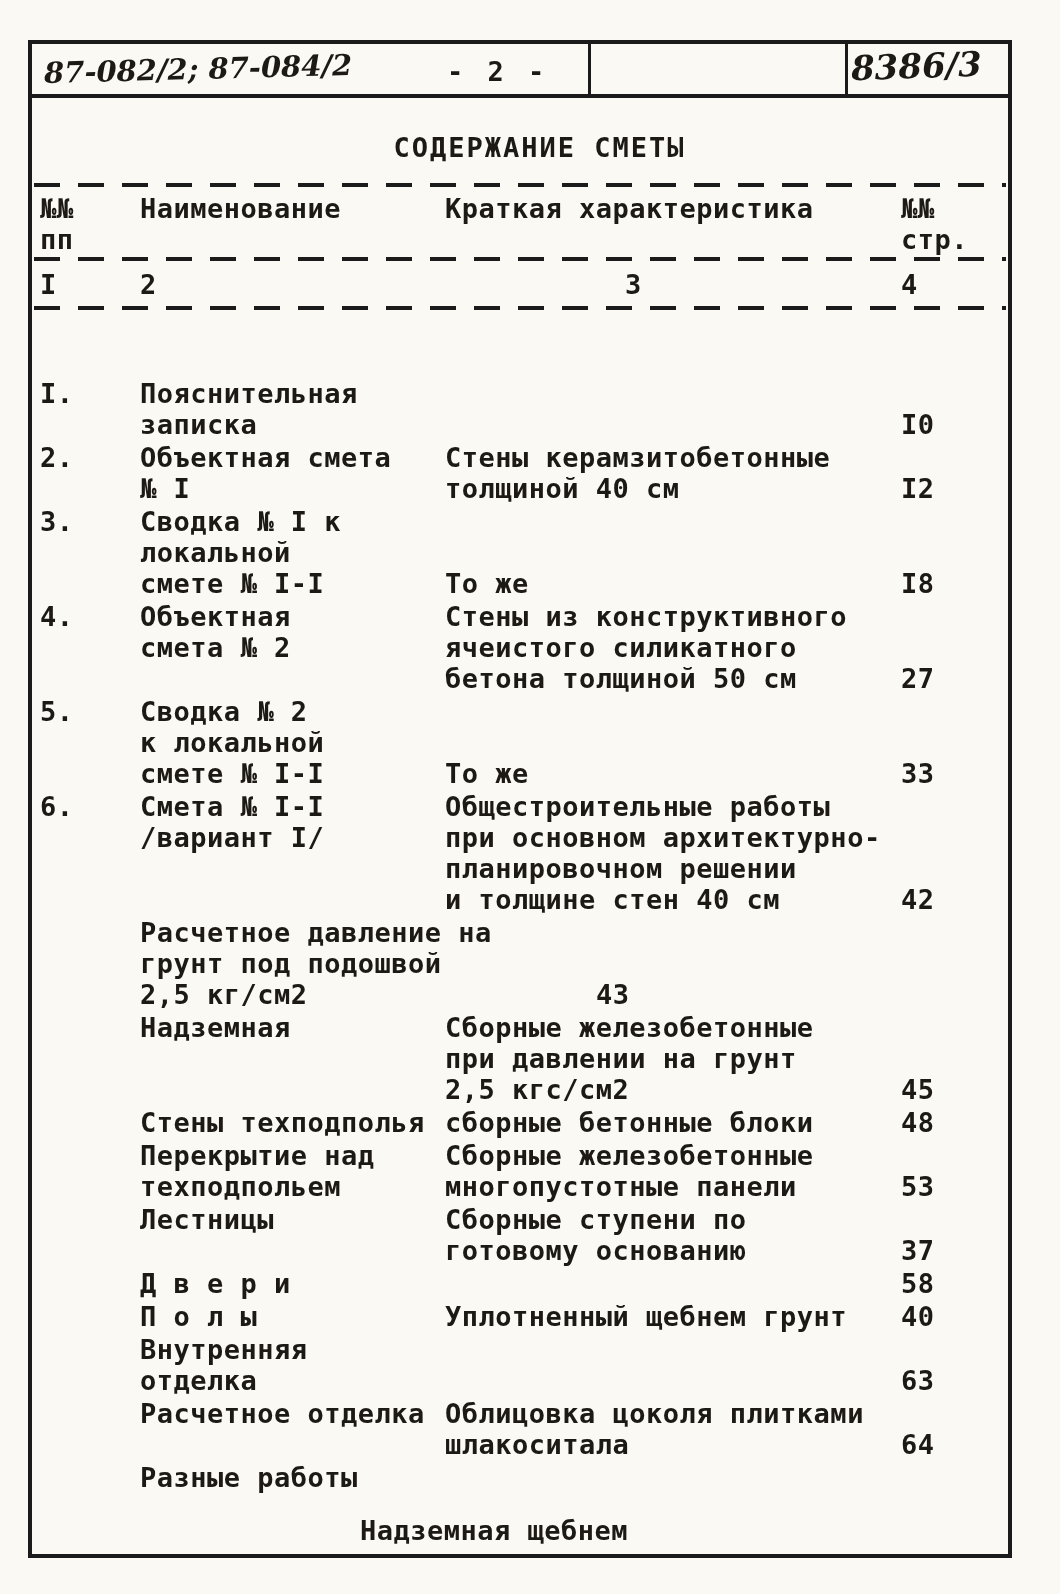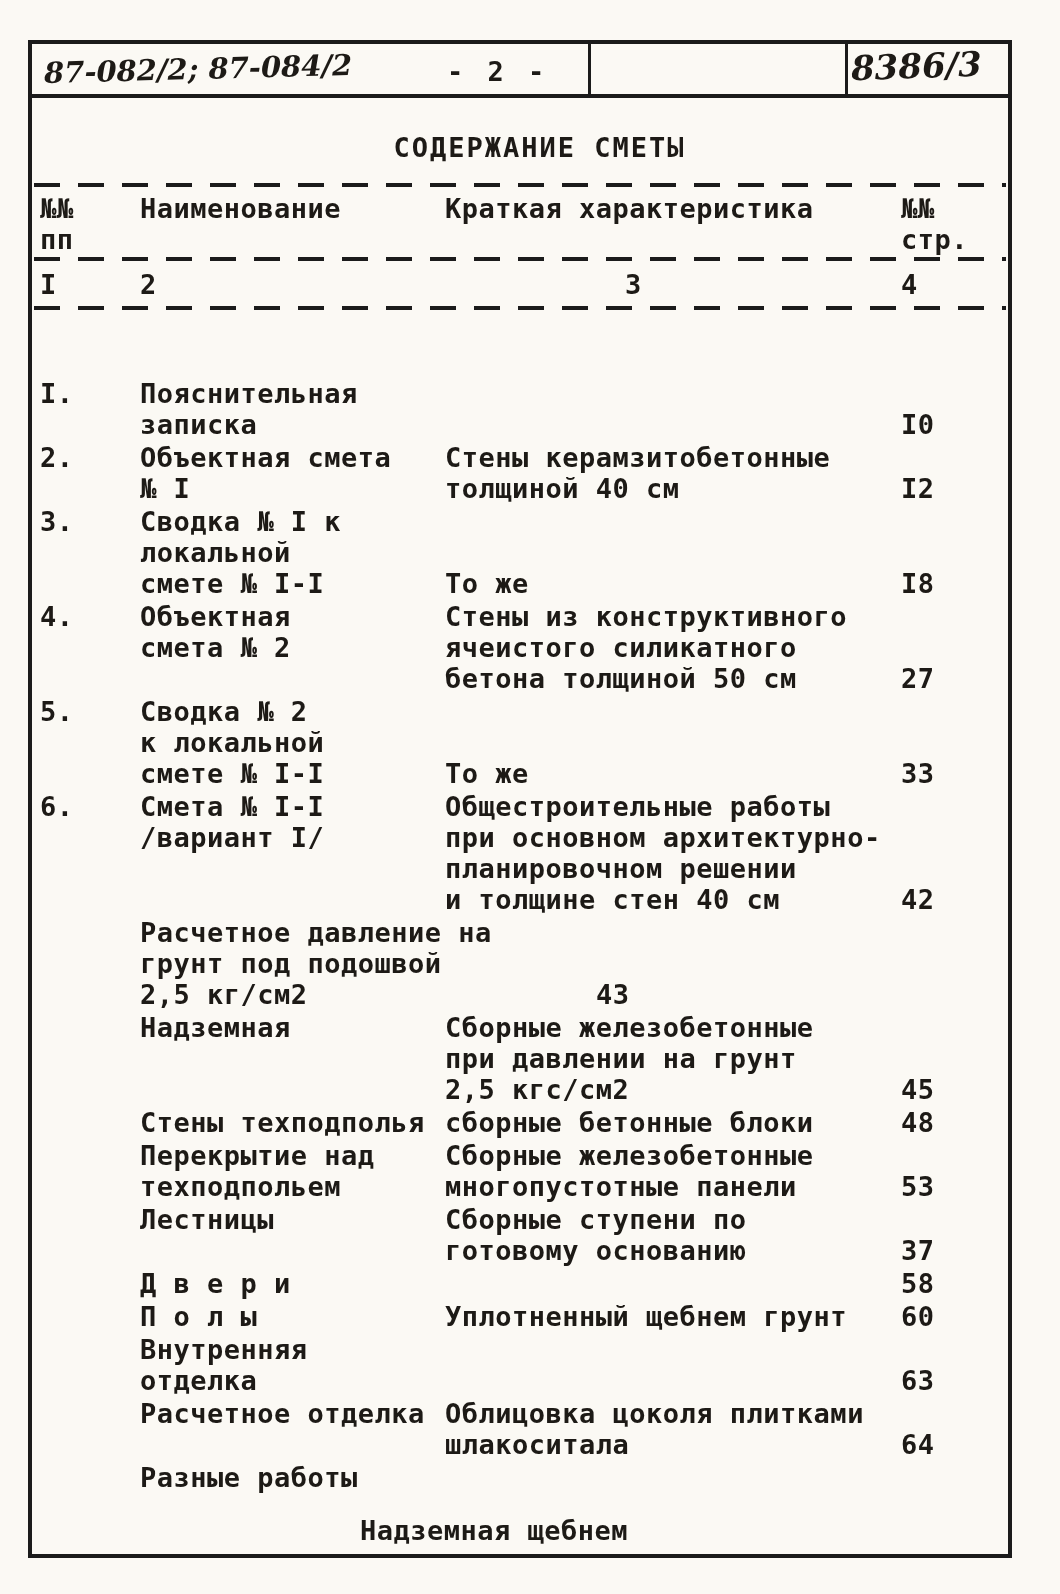--- a/index.html
+++ b/index.html
@@ -221,21 +221,21 @@
         <div class="row">
           <div class="cell c-num"></div>
           <div class="cell c-name">Д в е р и</div>
           <div class="cell c-desc"></div>
           <div class="cell c-page">58</div>
         </div>
         <div class="row">
           <div class="cell c-num"></div>
           <div class="cell c-name">П о л ы</div>
           <div class="cell c-desc">Уплотненный щебнем грунт</div>
-          <div class="cell c-page">60</div>
+          <div class="cell c-page">40</div>
         </div>
         <div class="row">
           <div class="cell c-num"></div>
           <div class="cell c-name">Внутренняя
 отделка</div>
           <div class="cell c-desc"></div>
           <div class="cell c-page">63</div>
         </div>
         <div class="row">
           <div class="cell c-num"></div>

